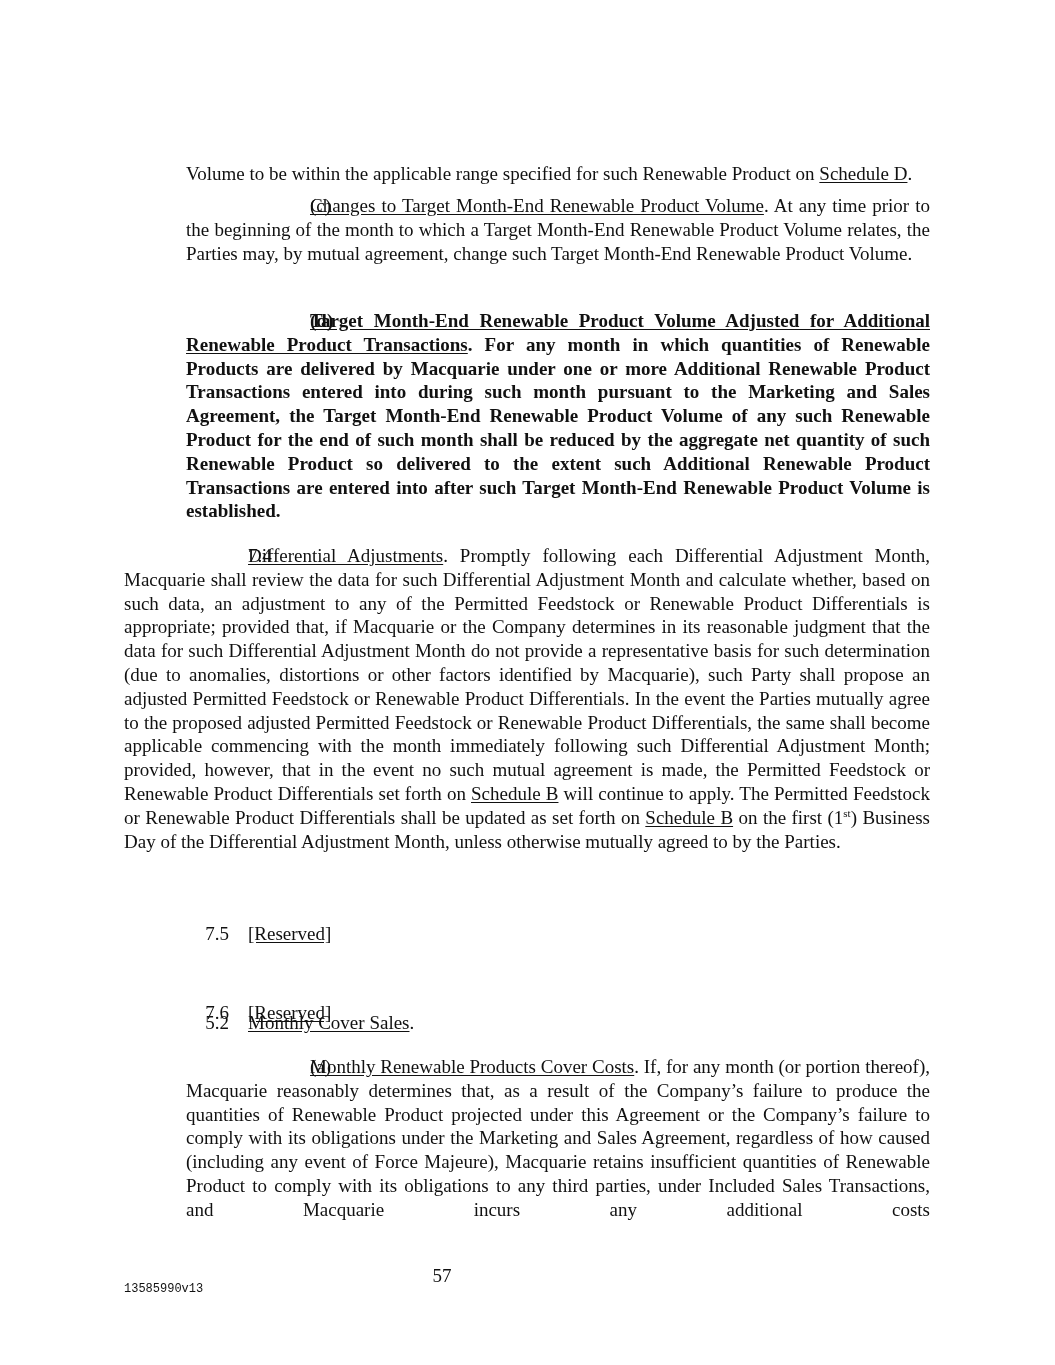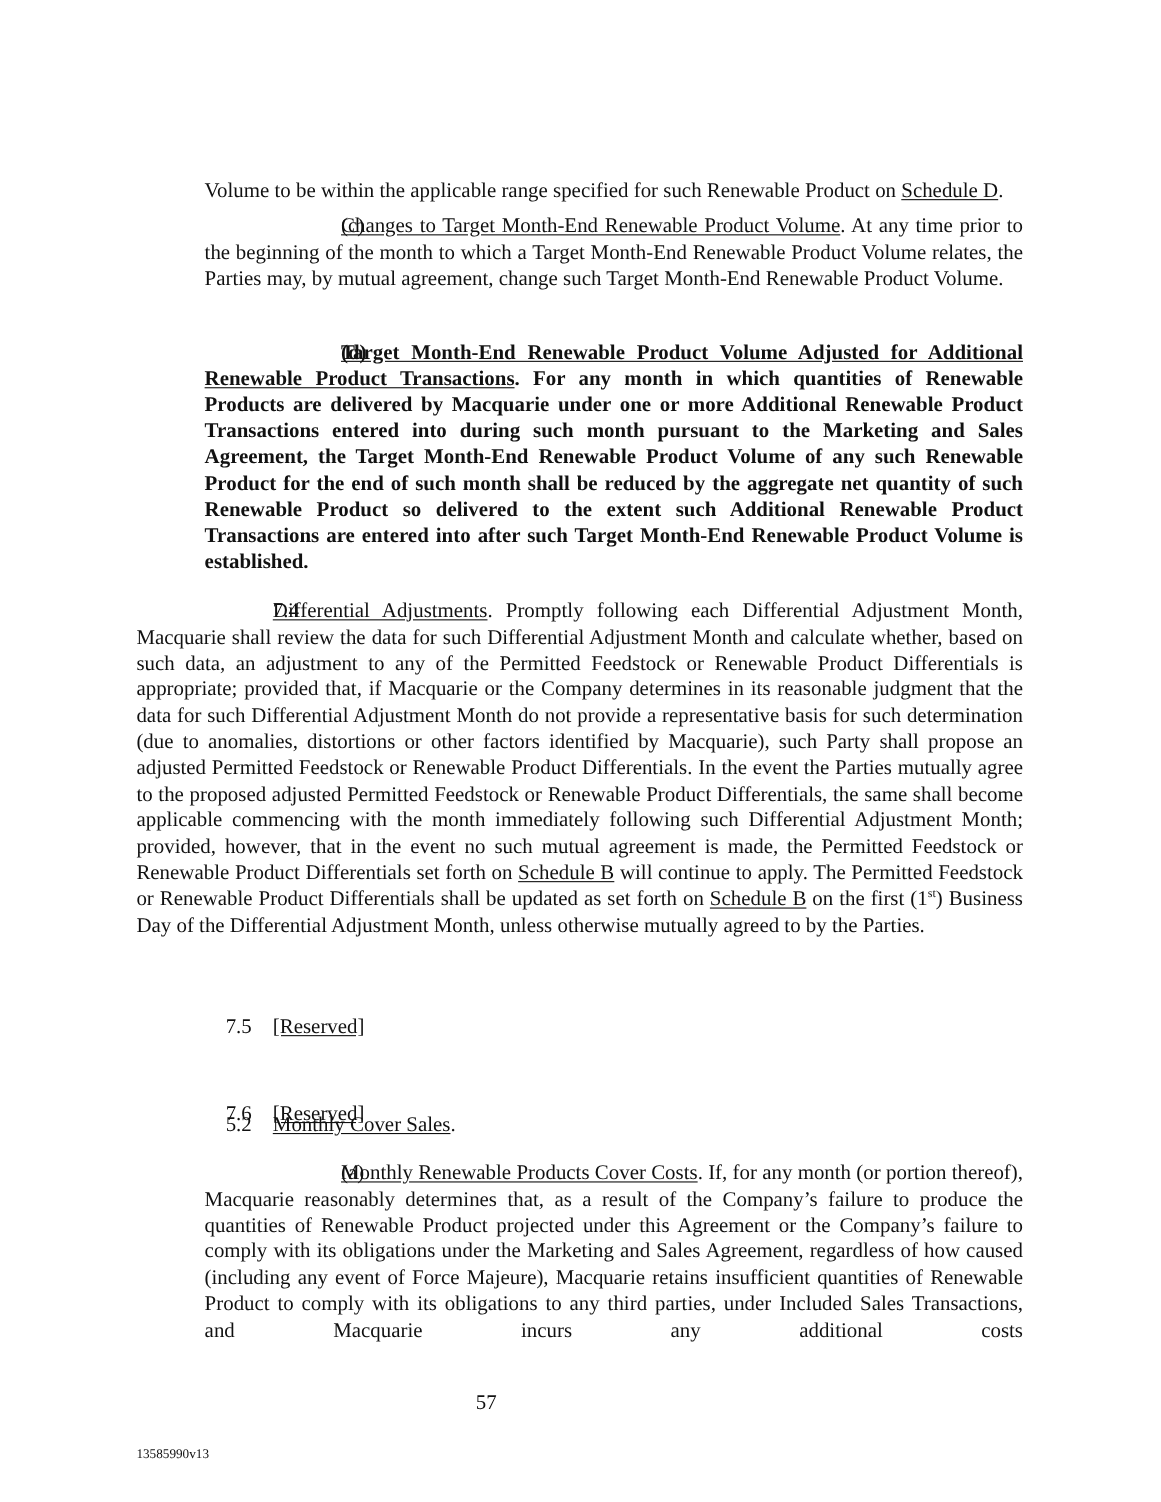--- a/index.html
+++ b/index.html
@@ -5,21 +5,21 @@
   html, body { margin: 0; padding: 0; background: #ffffff; }
   body { width: 1055px; height: 1365px; position: relative; overflow: hidden;
          font-family: "Liberation Serif", "DejaVu Serif", serif; color: #111; }
   .para { position: absolute; font-size: 19px; line-height: 23.8px; text-align: justify; text-align-last: left; }
   .u { text-decoration: underline; text-underline-offset: 2px; }
   .sup { font-size: 11px; vertical-align: super; line-height: 0; }
   .tab { display: inline-block; }
   .heading-line { position: absolute; font-size: 19px; line-height: 24px; }
   .num { display: inline-block; width: 62px; text-align: center; }
   .page-num { position: absolute; left: 0; width: 884px; text-align: center; top: 1265px; font-size: 19px; }
-  .doc-id { position: absolute; left: 124px; top: 1314px; font-size: 12px; }
+  .doc-id { position: absolute; left: 124px; top: 1282px; font-size: 12px; font-family: Liberation Mono, monospace; }
 </style>
 </head>
 <body>
 
 <div class="para" style="left:186px; top:125px; width:744px;margin-top:37px;">
   <span>Volume to be within the applicable range specified for such Renewable Product on </span><span class="u">Schedule D</span><span>.</span>
 </div>
 
 <div class="para" style="left:186px; top:194px; width:744px; text-indent:62px;">
   <span class="tab" style="width:62px;">(c)</span><span class="u">Changes to Target Month-End Renewable Product Volume</span><span>.  At any time prior to the beginning of the month to which a Target Month-End Renewable Product Volume relates, the Parties may, by mutual agreement, change such Target Month-End Renewable Product Volume.</span>

